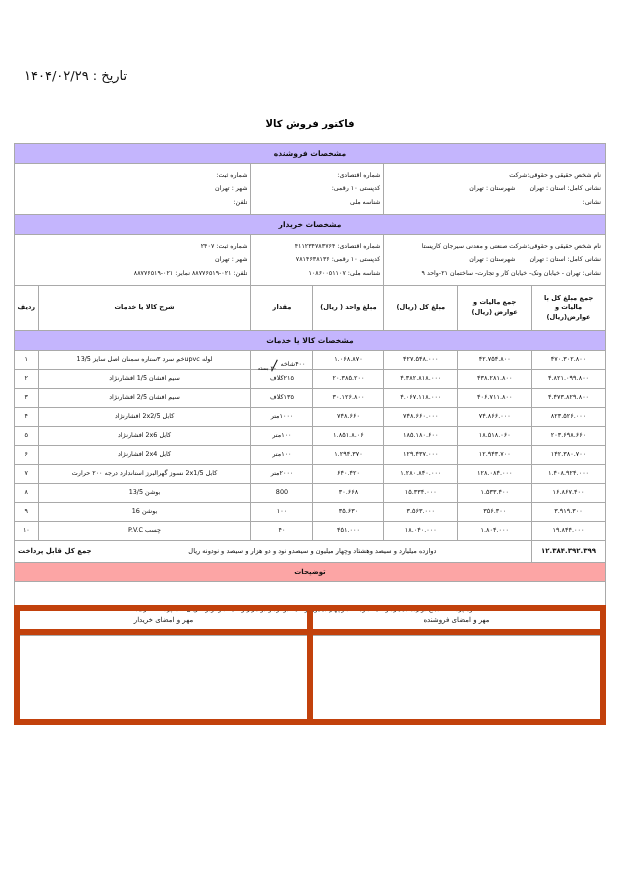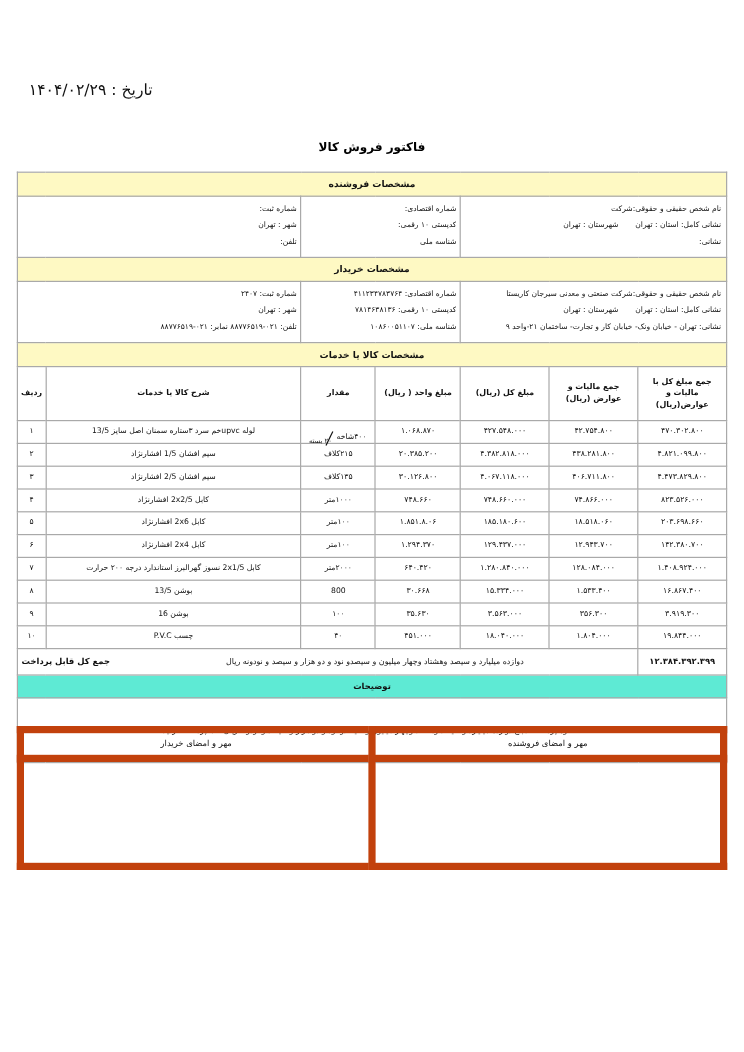--- a/index.html
+++ b/index.html
@@ -57,21 +57,21 @@
     font-size: 6.4px;
   }
   table.inv td, table.inv th {
     border: 1px solid #a9a9a9;
     padding: 2px 3px;
     vertical-align: middle;
     line-height: 1.45;
     color: #111;
   }
   .band {
-    background: #fef9c3;
+    background: #c4b5fd;
     text-align: center;
     font-weight: bold;
     font-size: 7.6px;
     height: 15px;
     padding: 2px 0 !important;
   }
   .party-cell {
     height: 44px;
     vertical-align: top;
     padding-top: 4px !important;
@@ -128,21 +128,21 @@
     font-size: 7px;
     font-weight: bold;
   }
   .totals-label { text-align: right; padding-right: 5px !important; white-space: nowrap; }
   .totals-words { text-align: center; font-weight: normal; font-size: 6.6px; }
   .notes-band {
     text-align: center;
     font-weight: bold;
     font-size: 7px;
     height: 14px;
-    background: #5eead4;
+    background: #fca5a5;
   }
   .notes-body {
     height: 46px;
     vertical-align: top;
     text-align: center;
     font-size: 6.4px;
     padding-top: 5px !important;
   }
   .sign-wrap {
     position: absolute;
@@ -288,31 +288,31 @@
           <span class="party-line nowrap">
             <span class="lbl">تلفن:</span>
             <span class="val">۰۲۱-۸۸۷۷۶۵۱۹</span>
             <span class="lbl">نمابر:</span>
             <span class="val">۰۲۱-۸۸۷۷۶۵۱۹</span>
           </span>
         </td>
       </tr>
 
       <tr>
-        <td colspan="7" class="band">مشخصات کالا یا خدمات</td>
-      </tr>
-
-      <tr>
         <th class="hdr">جمع مبلغ کل با مالیات و عوارض(ریال)</th>
         <th class="hdr">جمع مالیات و عوارض (ریال)</th>
         <th class="hdr">مبلغ کل (ریال)</th>
         <th class="hdr">مبلغ واحد ( ریال)</th>
         <th class="hdr">مقدار</th>
         <th class="hdr">شرح کالا یا خدمات</th>
         <th class="hdr">ردیف</th>
+      </tr>
+
+      <tr>
+        <td colspan="7" class="band">مشخصات کالا یا خدمات</td>
       </tr>
 
       </tbody>
         <tbody id="items-body">
           <tr class="item">
             <td class="num">۴۷۰.۳۰۲.۸۰۰</td>
             <td class="num">۴۲.۷۵۴.۸۰۰</td>
             <td class="num">۴۲۷.۵۴۸.۰۰۰</td>
             <td class="num">۱.۰۶۸.۸۷۰</td>
             <td class="qty-cell"><span class="qty-split"><span class="qty-main">۴۰۰شاخه</span><span class="qty-slash"></span><span class="qty-sub">۲۰ بسته</span></span></td>

